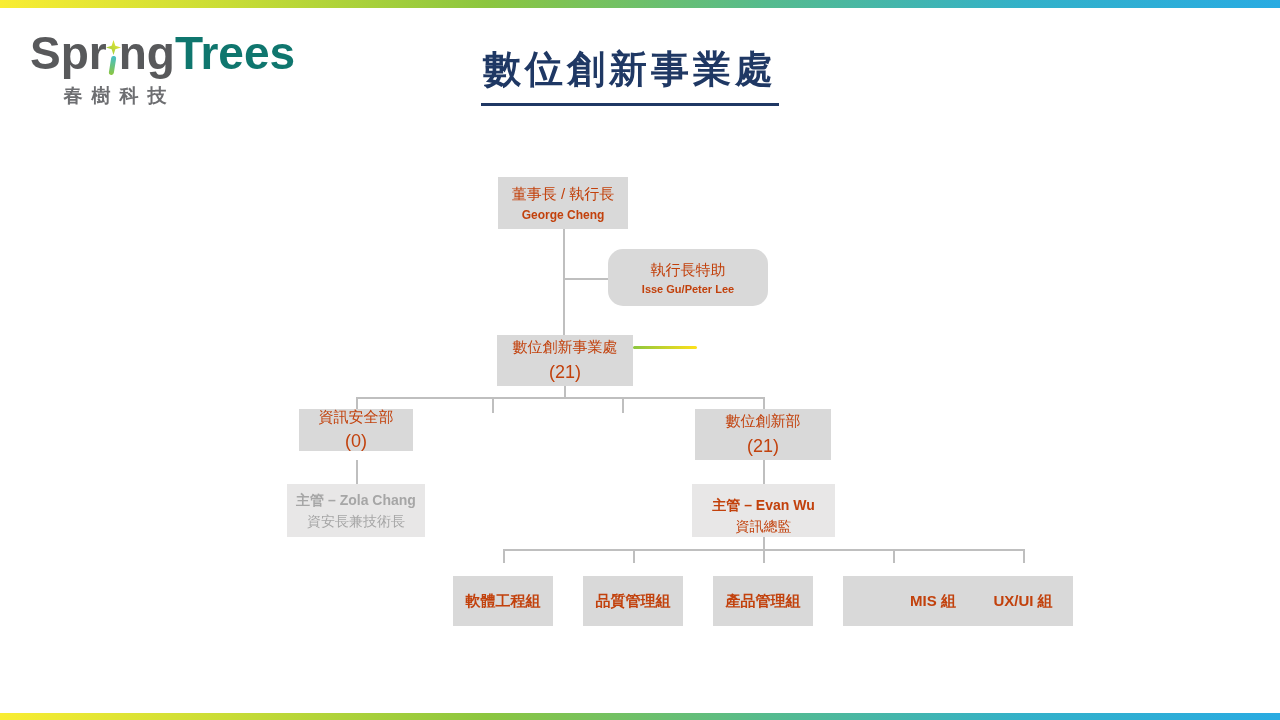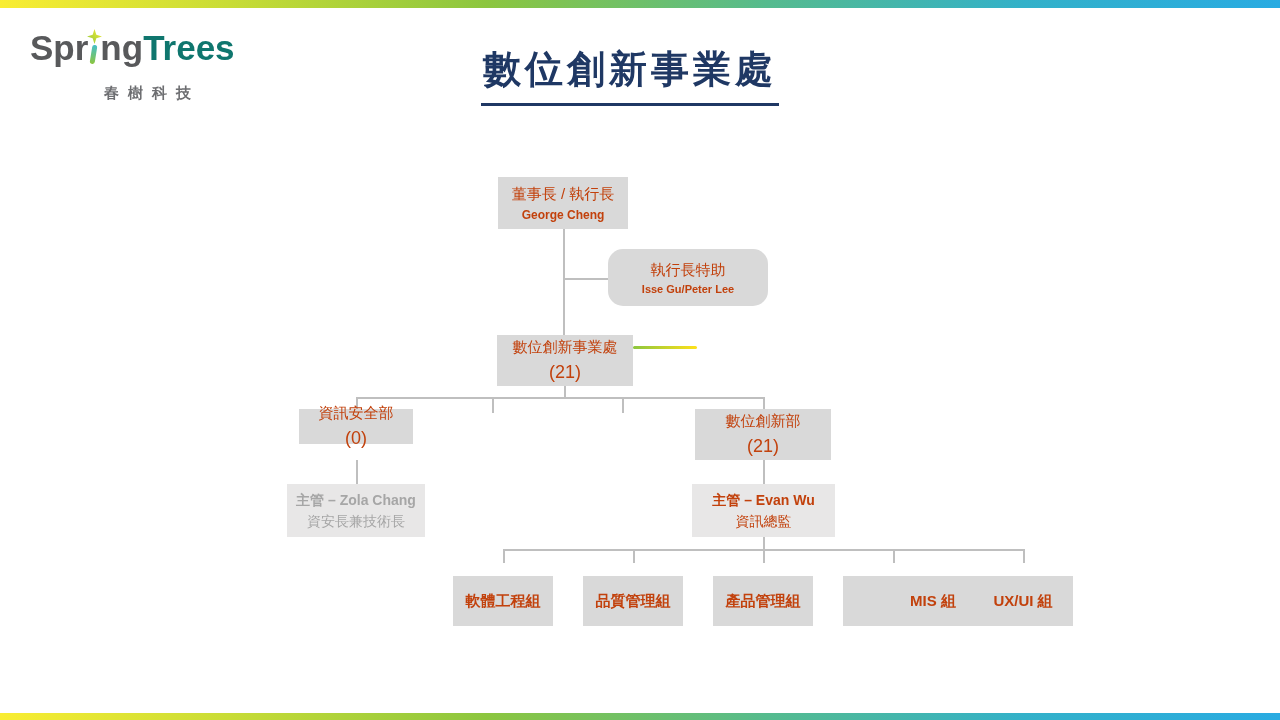--- a/index.html
+++ b/index.html
@@ -7,54 +7,54 @@
          font-family:"Liberation Sans","DejaVu Sans",sans-serif;}
 
   
   .gbar{position:absolute;left:0;width:100%;
         background:linear-gradient(90deg,#F9ED32 0%,#C8DC36 18%,#8CC63F 38%,#55BB8E 60%,#33B1C9 80%,#29ABE2 100%);}
   .gbar.top{top:0;height:8px;}
   .gbar.bottom{bottom:0;height:7px;}
 
   
   .logo{position:absolute;left:30px;top:30px;}
-  .logo-row{display:flex;align-items:flex-end;font-size:35px;font-weight:600;line-height:1;}
+  .logo-row{display:flex;align-items:flex-end;font-size:46px;font-weight:600;line-height:1;}
   .lg-gray{color:#58595B;}
   .lg-cyan{color:#0f766e;}
   .i-mark{position:relative;display:inline-block;width:10px;height:27px;margin:0 1px;}
   .i-stem{position:absolute;bottom:1px;left:2px;width:5px;height:19px;border-radius:2.5px;
           background:linear-gradient(180deg,#45BFC8,#8CC63F);transform:rotate(9deg);}
   .i-star{position:absolute;top:-9px;left:-2px;}
-  .logo-sub{margin-top:19px;width:170px;text-align:right;font-size:15px;font-weight:700;
+  .logo-sub{margin-top:7px;width:170px;text-align:center;font-size:19px;font-weight:700;
             color:#6D6E71;letter-spacing:9px;text-indent:9px;white-space:nowrap;}
 
   
   .page-title{position:absolute;top:44px;left:630px;transform:translateX(-50%);margin:0;
               font-size:38px;font-weight:700;color:#1F3864;letter-spacing:4px;white-space:nowrap;
               padding:0 2px 8px 2px;border-bottom:3px solid #1F3864;}
 
   
   .node{position:absolute;background:#D9D9D9;color:#c2410c;display:flex;flex-direction:column;
         align-items:center;justify-content:center;text-align:center;}
   .l1{font-size:15px;line-height:1.55;white-space:nowrap;}
   .l2{font-size:12px;font-weight:700;line-height:1.5;white-space:nowrap;}
   .count{font-size:18px;font-weight:400;line-height:1.5;}
 
   .ceo{left:498px;top:177px;width:130px;height:52px;}
   .assistant{left:608px;top:249px;width:160px;height:57px;border-radius:15px;}
   .assistant .l2{font-size:11px;}
   .division{left:497px;top:335px;width:136px;height:51px;}
-  .security{left:299px;top:409px;width:114px;height:35px;}
+  .security{left:299px;top:409px;width:114px;height:42px;}
   .innovation{left:695px;top:409px;width:136px;height:51px;}
 
   .mgr{background:#E8E7E7;}
   .mgr .l1{font-size:14px;font-weight:700;line-height:1.6;}
   .mgr .l2{font-size:14px;font-weight:400;line-height:1.5;}
   .security-mgr{left:287px;top:484px;width:138px;height:53px;color:#A6A6A6;}
-  .innovation-mgr{left:692px;top:484px;width:143px;height:53px;}
+  .innovation-mgr{left:692px;top:484px;width:143px;height:53px;justify-content:flex-end;}
 
   .team{top:576px;width:100px;height:50px;}
   .tlabel{font-size:15px;font-weight:600;white-space:nowrap;}
   .t0{left:453px;}.t1{left:583px;}.t2{left:713px;text-align:right;}.t3{left:843px;padding-left:40px;}.t4{left:973px;}
 
   
   .ln{position:absolute;background:#BFBFBF;}
   .v{width:1.5px;}
   .h{height:1.5px;}
   .ln1{left:563px;top:229px;height:106px;}

